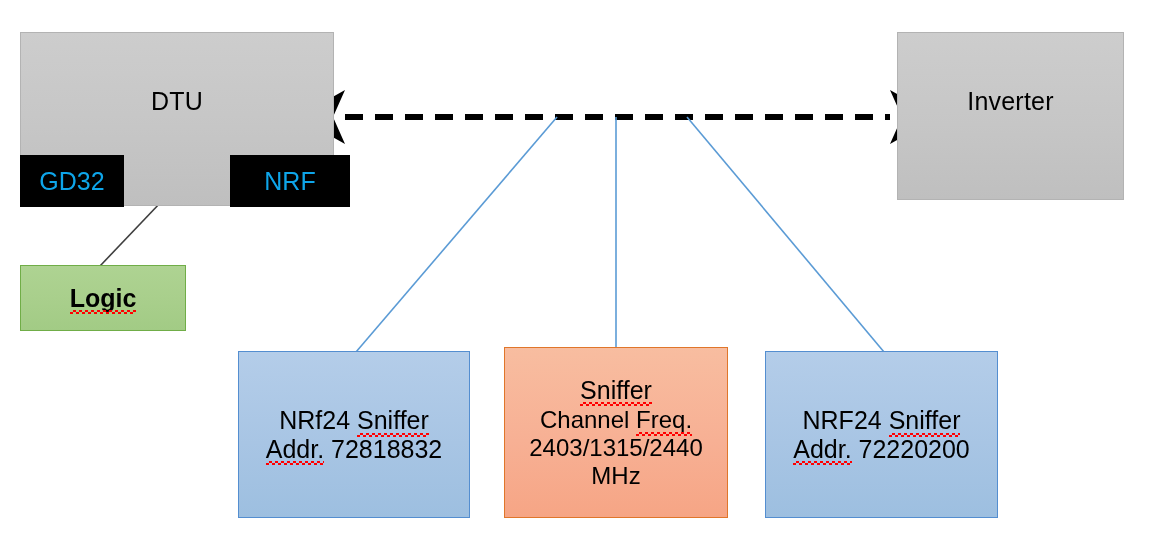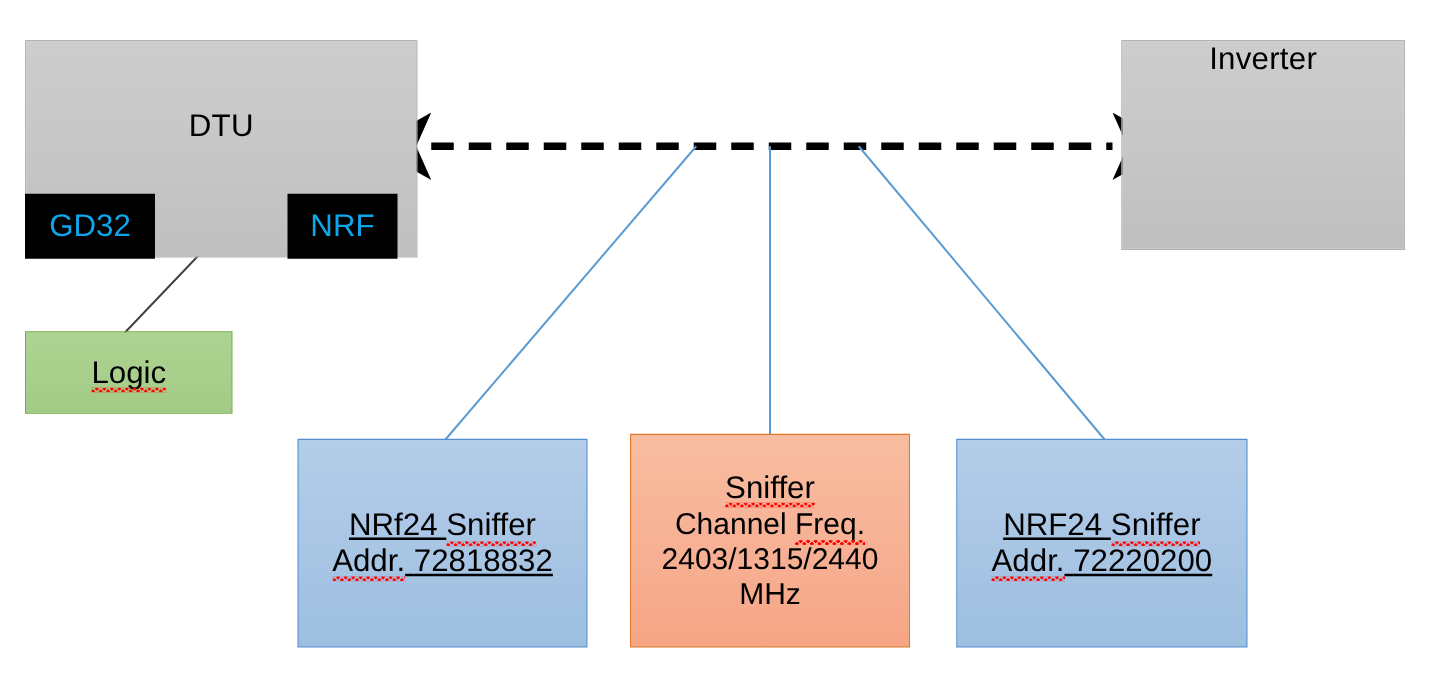--- a/index.html
+++ b/index.html
@@ -43,31 +43,31 @@
     color: #0ea5e9;
     font-size: 25px;
   }
 
   
   .green-box {
     background: linear-gradient(180deg, #aed392 0%, #a9cf8c 50%, #a2cb85 100%);
     border: 1px solid #70ad47;
     color: #000000;
     font-size: 25px;
+    font-weight: bold;
   }
 
   
   .blue-box {
     background: linear-gradient(180deg, #b4cde9 0%, #a8c5e4 55%, #9dbfe0 100%);
     border: 1px solid #548ed0;
     color: #000000;
   }
   .blue-box .line {
     font-size: 25px;
-    text-decoration: underline;
   }
 
   
   .orange-box {
     background: linear-gradient(180deg, #f8bda0 0%, #f7b094 55%, #f6a585 100%);
     border: 1px solid #e0762a;
     color: #000000;
   }
   .orange-box .title {
     font-size: 25px;
@@ -142,29 +142,29 @@
   </svg>
 
   <div class="node grey-box" style="left:20px; top:32px; width:314px; height:174px; justify-content:flex-start; padding-top:54px;">
     <div class="line">DTU</div>
   </div>
 
   <div class="node black-box" style="left:20px; top:155px; width:104px; height:52px;">
     <span>GD32</span>
   </div>
 
-  <div class="node black-box" style="left:230px; top:155px; width:88px; height:52px;">
+  <div class="node black-box" style="left:230px; top:155px; width:120px; height:52px;">
     <span>NRF</span>
   </div>
 
   <div class="node green-box" style="left:20px; top:265px; width:166px; height:66px;">
     <span class="sq">Logic</span>
   </div>
 
-  <div class="node grey-box" style="left:897px; top:32px; width:227px; height:168px; justify-content:flex-start; ">
+  <div class="node grey-box" style="left:897px; top:32px; width:227px; height:168px; justify-content:flex-start; padding-top:54px;">
     <div class="line">Inverter</div>
   </div>
 
   <div class="node blue-box" style="left:238px; top:351px; width:232px; height:167px; justify-content:center;">
     <div class="line">
       <span>NRf24 </span><span class="sq">Sniffer</span>
     </div>
     <div class="line">
       <span class="sq">Addr.</span><span>&nbsp;</span><span>72818832</span>
     </div>

